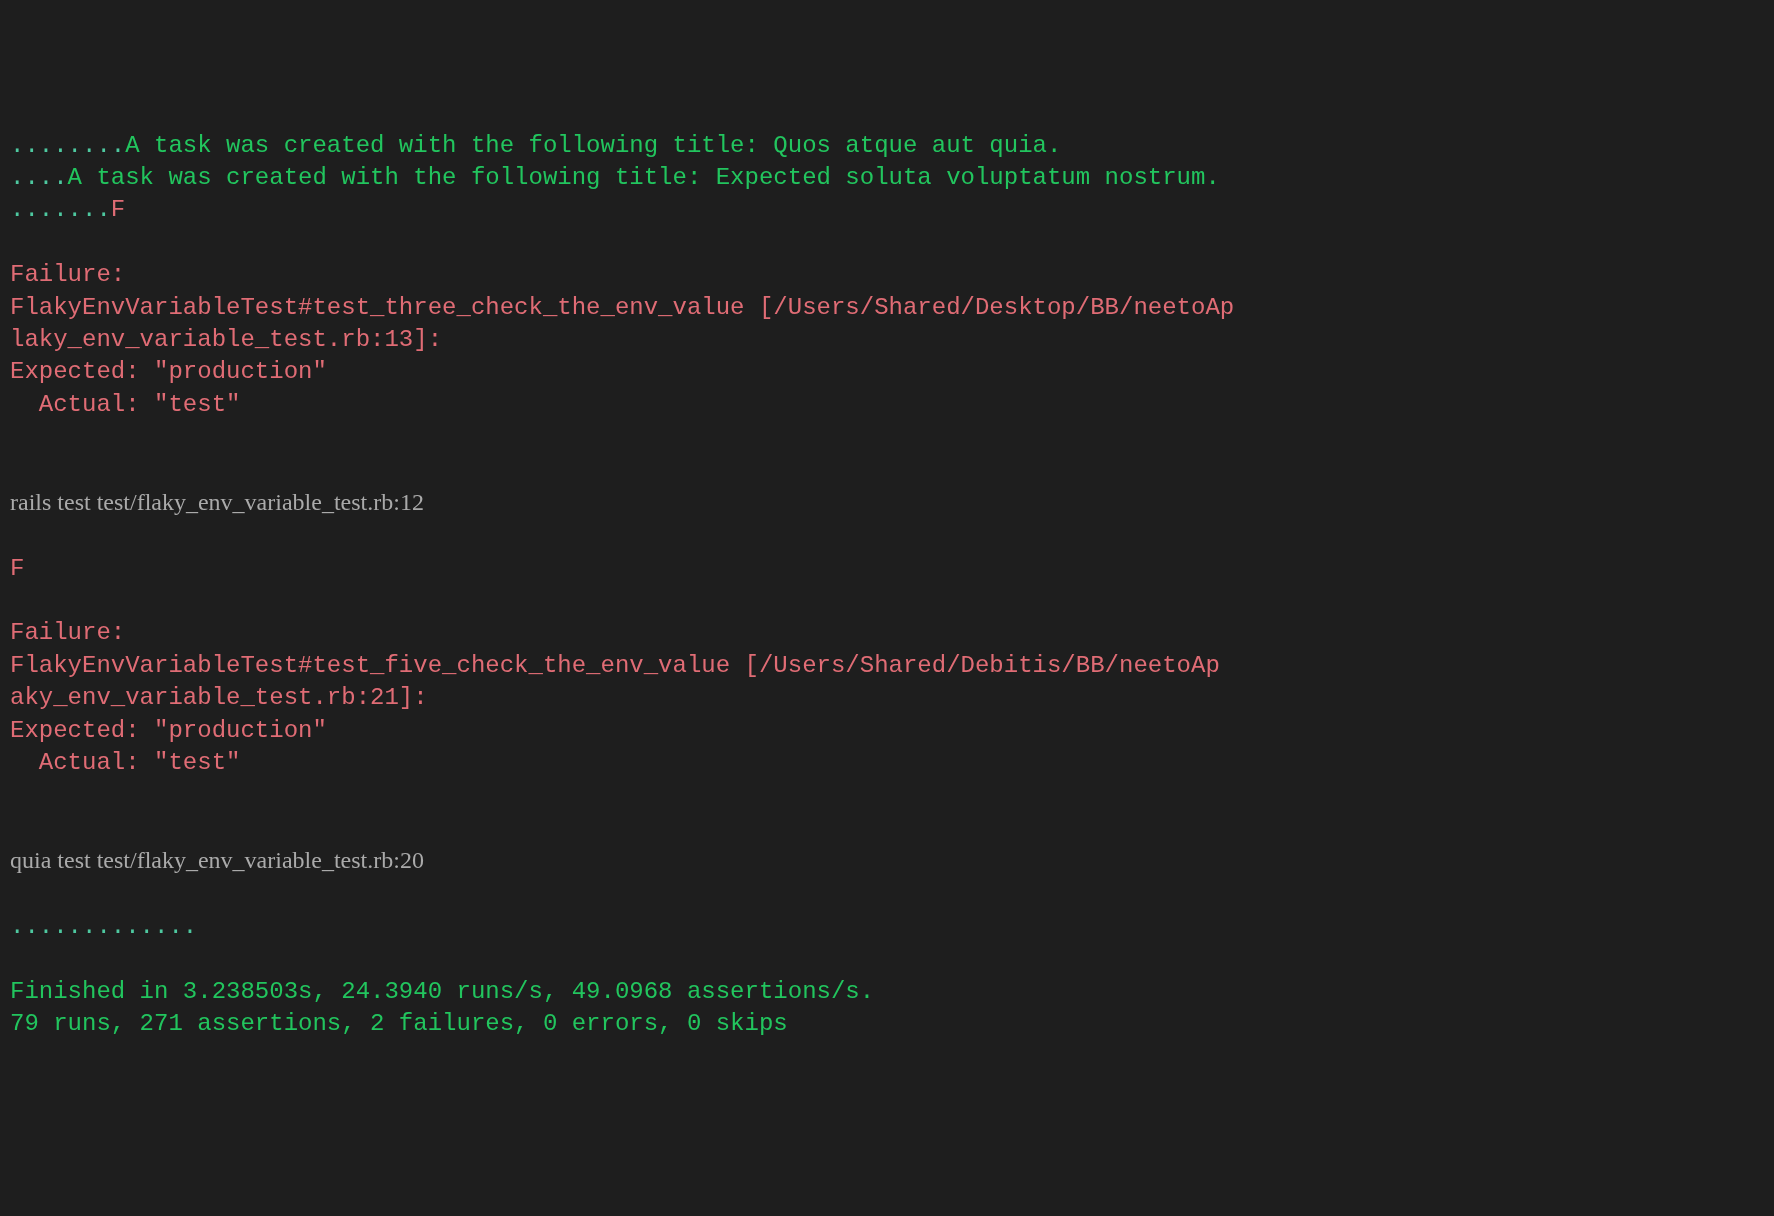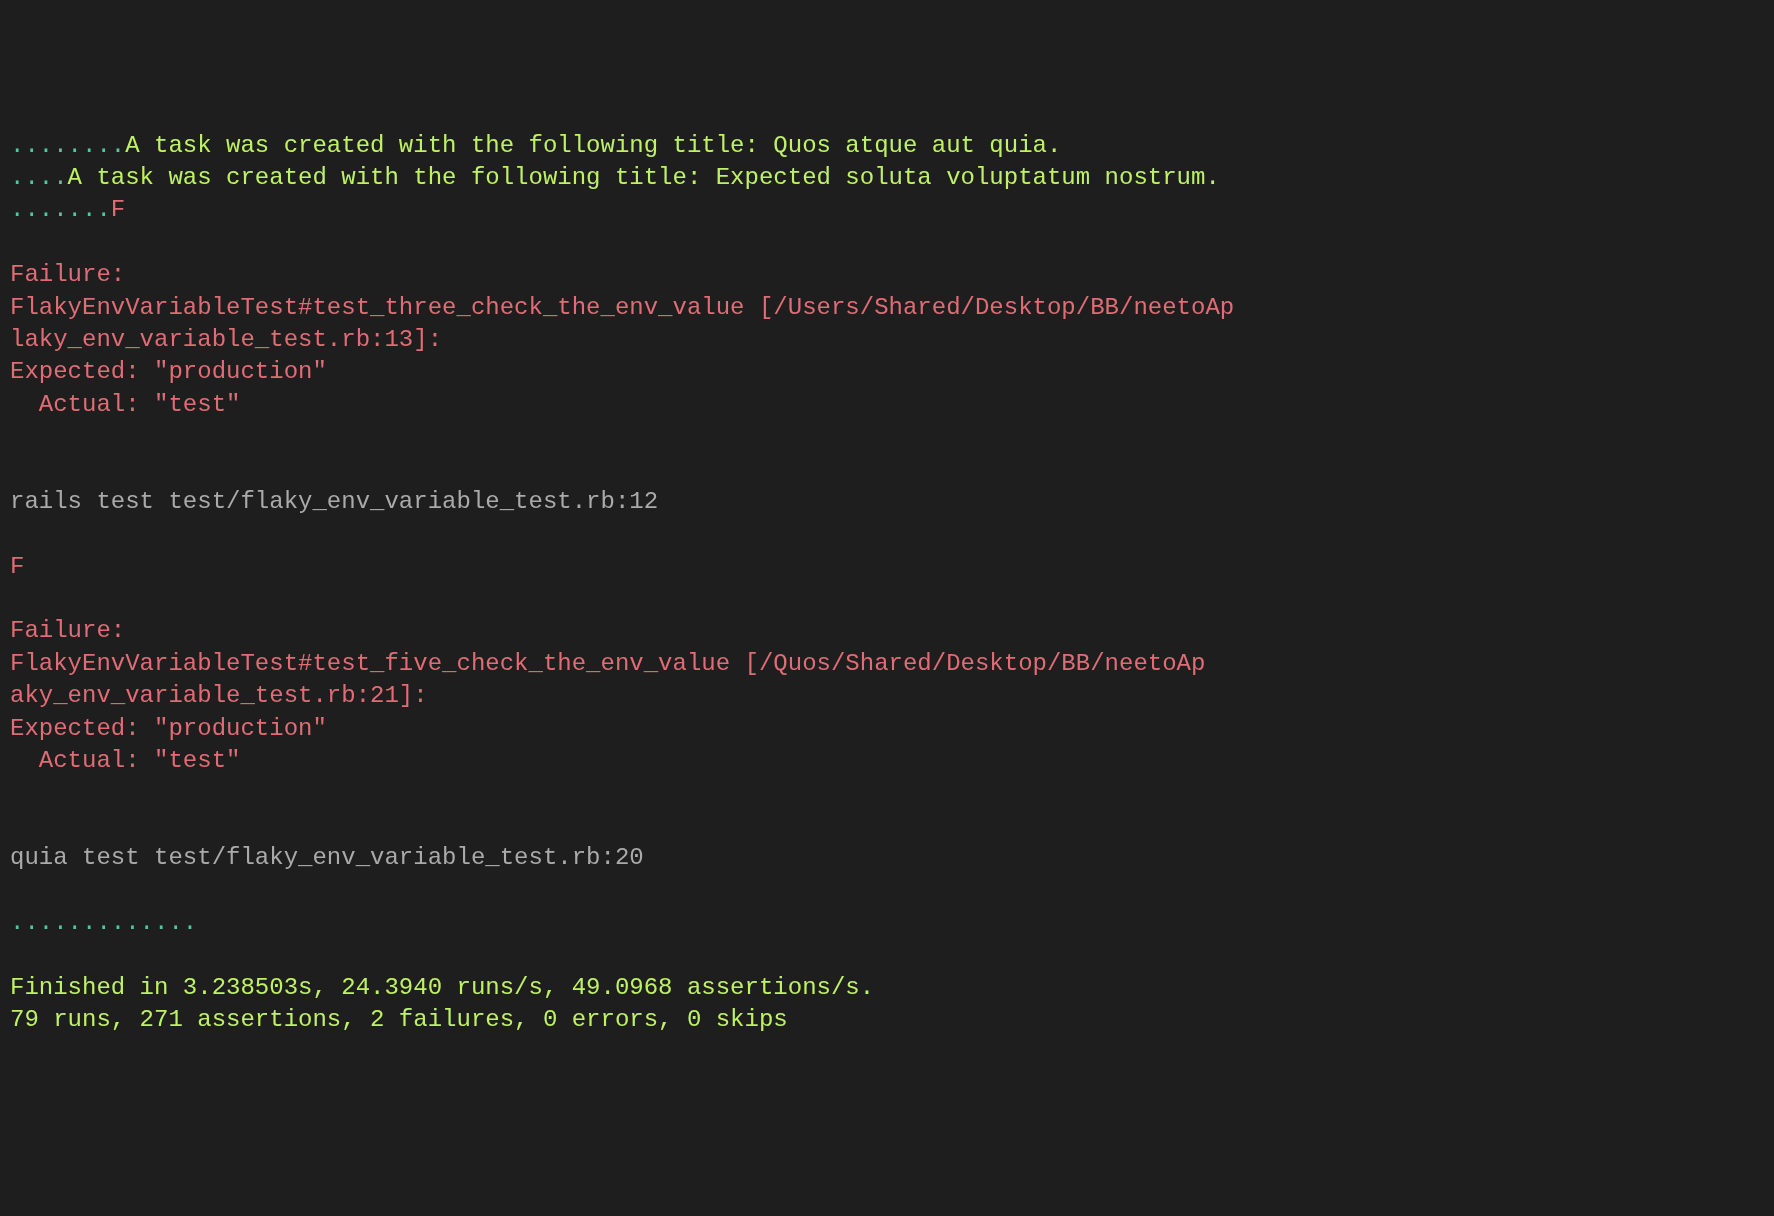--- a/index.html
+++ b/index.html
@@ -20,24 +20,25 @@
     .terminal {
       padding: 0 10px;
     }
     .green {
       color: #4ec9a0;
     }
     .red {
       color: #e06c75;
     }
     .gray {
-      color: #bef264;
+      color: #22c55e;
     }
     .light-gray {
       color: #aaaaaa;
+      font-family: Liberation Serif, serif;
     }
   </style>
 </head>
 <body>
 
 
 
 <div class="terminal"><span class="green">........</span><span class="gray">A task was created with the following title: Quos atque aut quia.</span>
 <span class="green">....</span><span class="gray">A task was created with the following title: Expected soluta voluptatum nostrum.</span>
 <span class="green">.......</span><span class="red">F</span>
@@ -47,21 +48,21 @@
 <span class="red">laky_env_variable_test.rb:13]:</span>
 <span class="red">Expected: "production"</span>
 <span class="red">  Actual: "test"</span>
 
 
 <span class="light-gray">rails test test/flaky_env_variable_test.rb:12</span>
 
 <span class="red">F</span>
 
 <span class="red">Failure:</span>
-<span class="red">FlakyEnvVariableTest#test_five_check_the_env_value [/Quos/Shared/Desktop/BB/neetoAp</span>
+<span class="red">FlakyEnvVariableTest#test_five_check_the_env_value [/Users/Shared/Debitis/BB/neetoAp</span>
 <span class="red">aky_env_variable_test.rb:21]:</span>
 <span class="red">Expected: "production"</span>
 <span class="red">  Actual: "test"</span>
 
 
 <span class="light-gray">quia test test/flaky_env_variable_test.rb:20</span>
 
 <span class="green">.............</span>
 
 <span class="gray">Finished in 3.238503s, 24.3940 runs/s, 49.0968 assertions/s.</span>

